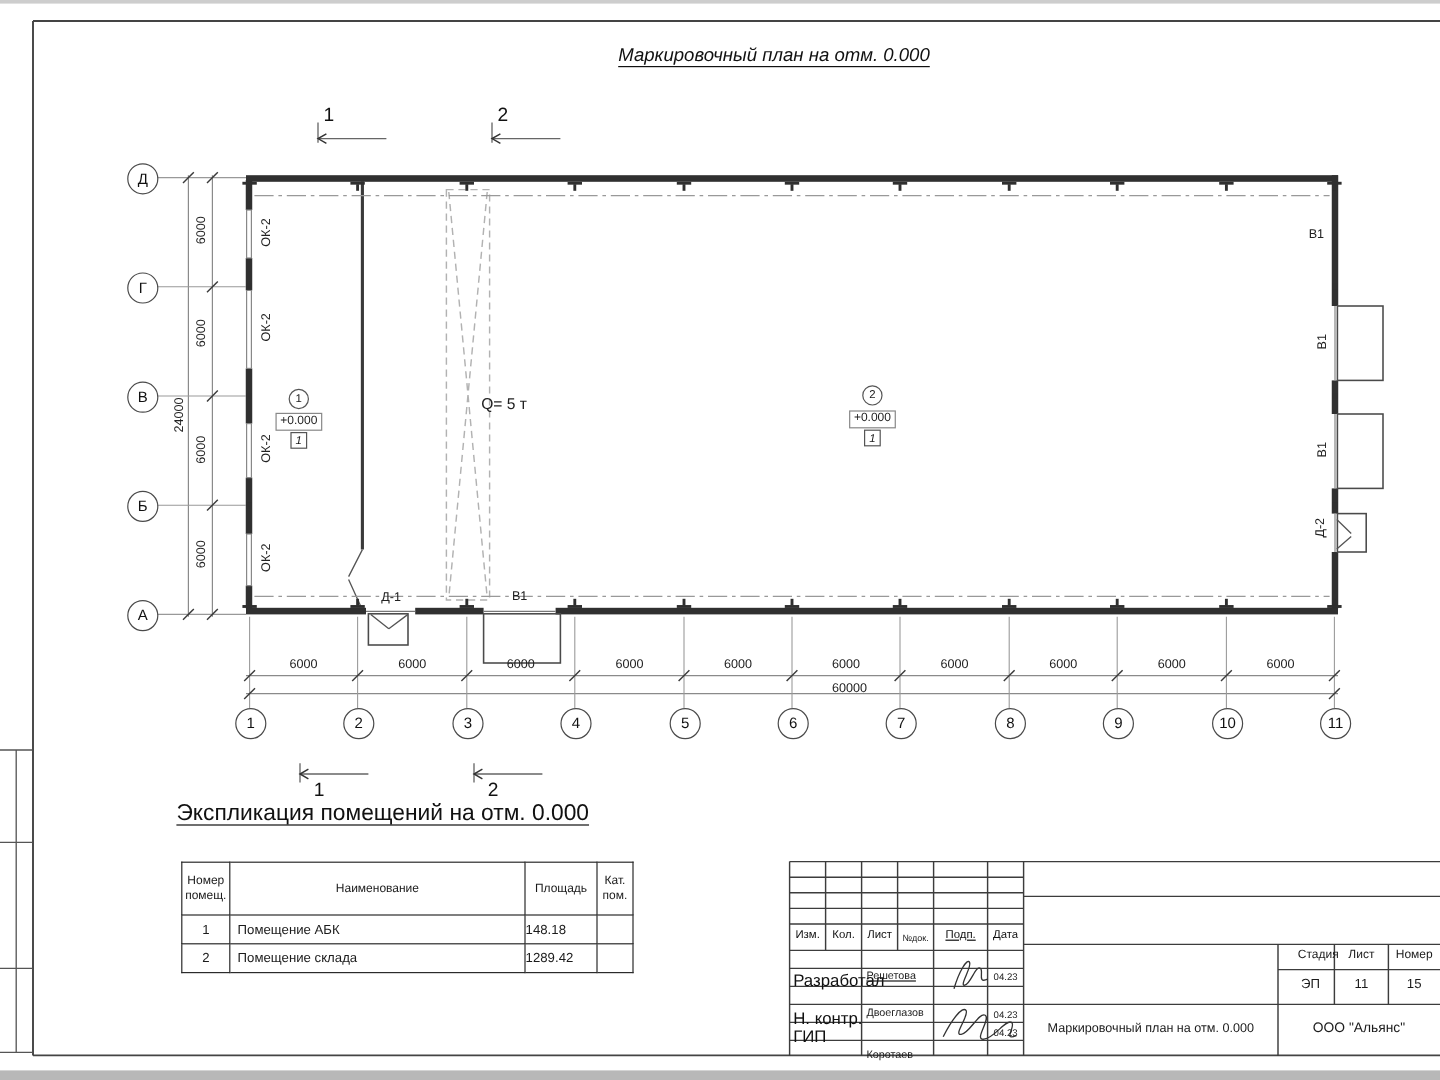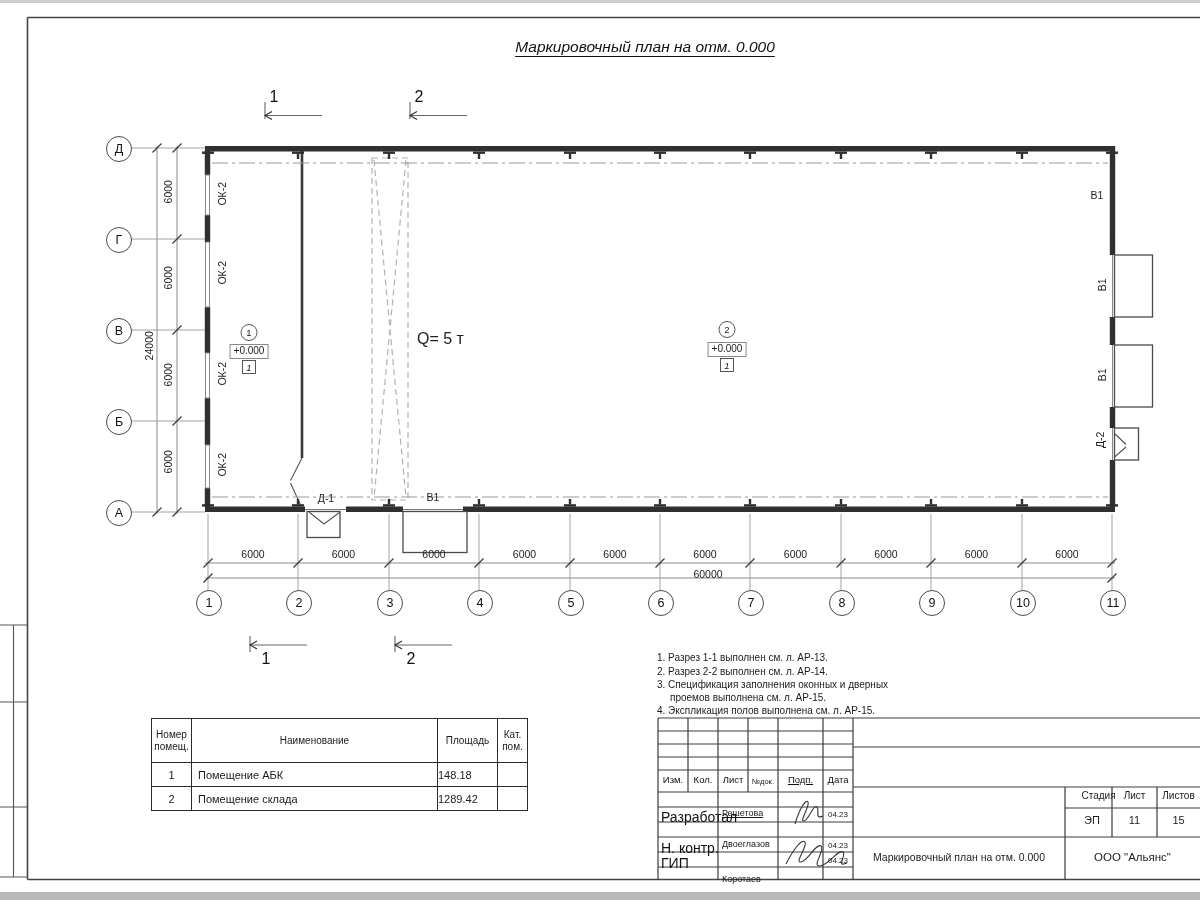--- a/index.html
+++ b/index.html
@@ -210,35 +210,36 @@
       </g>
   </svg>
 
   <div class="lbl title-lbl c" style="left:400px;top:38px;width:490px;">Маркировочный план на отм. 0.000</div>
 
   <div class="lbl secnum c" style="left:264px;top:88px;width:20px;">1</div>
   <div class="lbl secnum c" style="left:409px;top:88px;width:20px;">2</div>
   <div class="lbl secnum c" style="left:256px;top:650px;width:20px;">1</div>
   <div class="lbl secnum c" style="left:401px;top:650px;width:20px;">2</div>
 
-  <div class="lbl mark" style="left:417px;top:330px;font-size:16px;">Q= 5 т</div>
+  <div class="lbl mark" style="left:401px;top:330px;font-size:13px;">Q= 5 т</div>
   <div class="lbl mark c" style="left:1080px;top:190px;width:34px;">В1</div>
   <div class="lbl mark c" style="left:416px;top:492px;width:34px;">В1</div>
   <div class="lbl mark c" style="left:310px;top:493px;width:32px;">Д-1</div>
 
   <div class="room-circle" style="left:249px;top:324px;">1</div>
   <div class="elev-box" style="left:249px;top:344px;">+0.000</div>
   <div class="floor-box" style="left:249px;top:360px;">1</div>
   <div class="room-circle" style="left:727px;top:321px;">2</div>
   <div class="elev-box" style="left:727px;top:342px;">+0.000</div>
   <div class="floor-box" style="left:727px;top:358px;">1</div>
 
   <div class="lbl dim c" style="left:688px;top:569px;width:40px;">60000</div>
   <div class="lbl dim c rot" style="left:125px;top:340px;width:50px;">24000</div>
 
+  <div class="lbl head-lbl" style="left:147px;top:668px;">Экспликация помещений на отм. 0.000</div>
 
   <table class="expl">
     <colgroup>
         <col style="width:40px">
         <col style="width:246px">
         <col style="width:60px">
         <col style="width:30px">
       </colgroup>
     <tbody>
         <tr style="height:44px">
@@ -255,26 +256,20 @@
     </tr>
     <tr style="height:24px">
       <td class="num">2</td>
       <td class="nm">Помещение склада</td>
       <td class="ar">1289.42</td>
       <td></td>
     </tr>
   </tbody>
     </table>
 
-  <div class="notes">
-    <p>1. Разрез 1-1 выполнен см. л. АР-13.</p>
-    <p>2. Разрез 2-2 выполнен см. л. АР-14.</p>
-    <p>3. Спецификация заполнения оконных и дверных проемов выполнена см. л. АР-15.</p>
-    <p>4. Экспликация полов выполнена см. л. АР-15.</p>
-  </div>
 
   <div class="lbl stamp-lbl c" style="left:658px;top:775px;width:30px;">Изм.</div>
   <div class="lbl stamp-lbl c" style="left:688px;top:775px;width:30px;">Кол.</div>
   <div class="lbl stamp-lbl c" style="left:718px;top:775px;width:30px;">Лист</div>
   <div class="lbl c" style="left:748px;top:778px;width:30px;font-size:7.5px;">№док.</div>
   <div class="lbl stamp-lbl c" style="left:778px;top:775px;width:45px;text-decoration:underline;">Подп.</div>
   <div class="lbl stamp-lbl c" style="left:823px;top:775px;width:30px;">Дата</div>
 
   <div class="lbl stamp-sm" style="left:661px;top:810px;">Разработал</div>
   <div class="lbl" style="left:722px;top:809px;font-size:9px;text-decoration:underline;">Решетова</div>
@@ -285,21 +280,21 @@
   <div class="lbl c" style="left:823px;top:842px;width:30px;font-size:8px;">04.23</div>
 
   <div class="lbl stamp-sm" style="left:661px;top:856px;">ГИП</div>
   <div class="lbl" style="left:722px;top:875px;font-size:9px;">Коротаев</div>
   <div class="lbl c" style="left:823px;top:857px;width:30px;font-size:8px;">04.23</div>
 
   <div class="lbl c" style="left:853px;top:852px;width:212px;font-size:10.5px;">Маркировочный план на отм. 0.000</div>
 
   <div class="lbl c" style="left:1065px;top:790px;width:67px;font-size:10px;">Стадия</div>
   <div class="lbl c" style="left:1112px;top:790px;width:45px;font-size:10px;">Лист</div>
-  <div class="lbl c" style="left:1157px;top:790px;width:43px;font-size:10px;">Листов</div>
+  <div class="lbl c" style="left:1157px;top:790px;width:43px;font-size:10px;">Номер</div>
   <div class="lbl c" style="left:1065px;top:814px;width:54px;font-size:11px;">ЭП</div>
   <div class="lbl c" style="left:1112px;top:814px;width:45px;font-size:11px;">11</div>
   <div class="lbl c" style="left:1157px;top:814px;width:43px;font-size:11px;">15</div>
   <div class="lbl c" style="left:1065px;top:851px;width:135px;font-size:11.5px;">ООО "Альянс"</div>
 
 <div class="axis-circle" style="left: 196px; top: 590px;">1</div>
     <div class="axis-circle" style="left: 286px; top: 590px;">2</div>
     <div class="axis-circle" style="left: 377px; top: 590px;">3</div>
     <div class="axis-circle" style="left: 467px; top: 590px;">4</div>
     <div class="axis-circle" style="left: 558px; top: 590px;">5</div>

